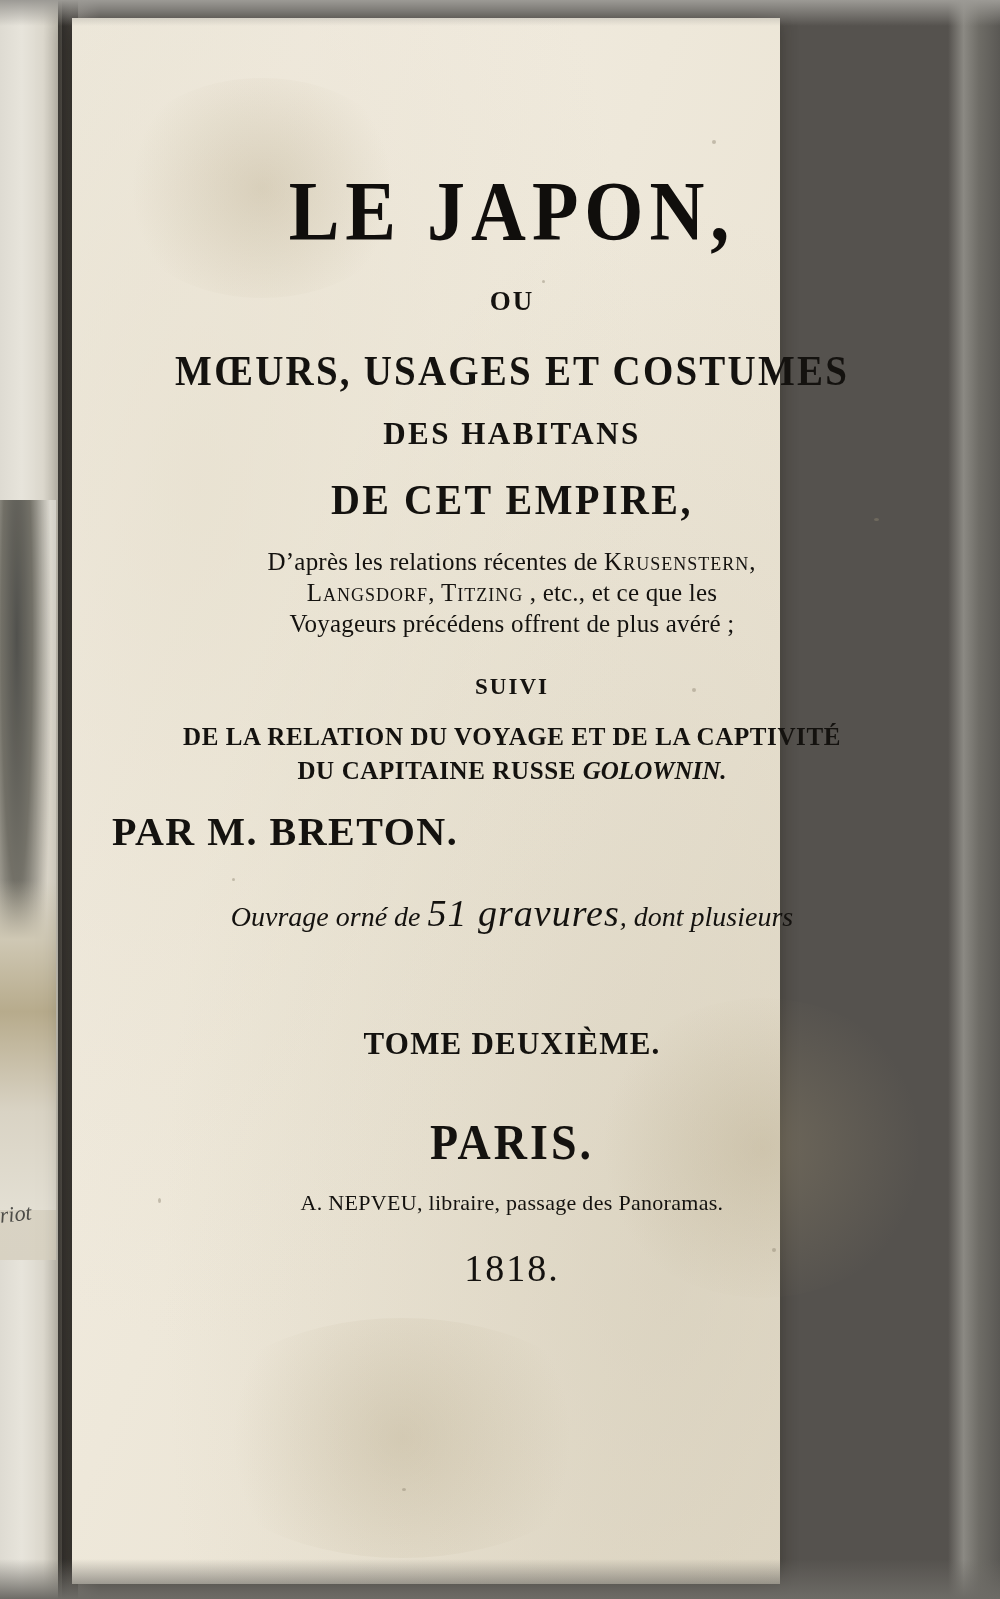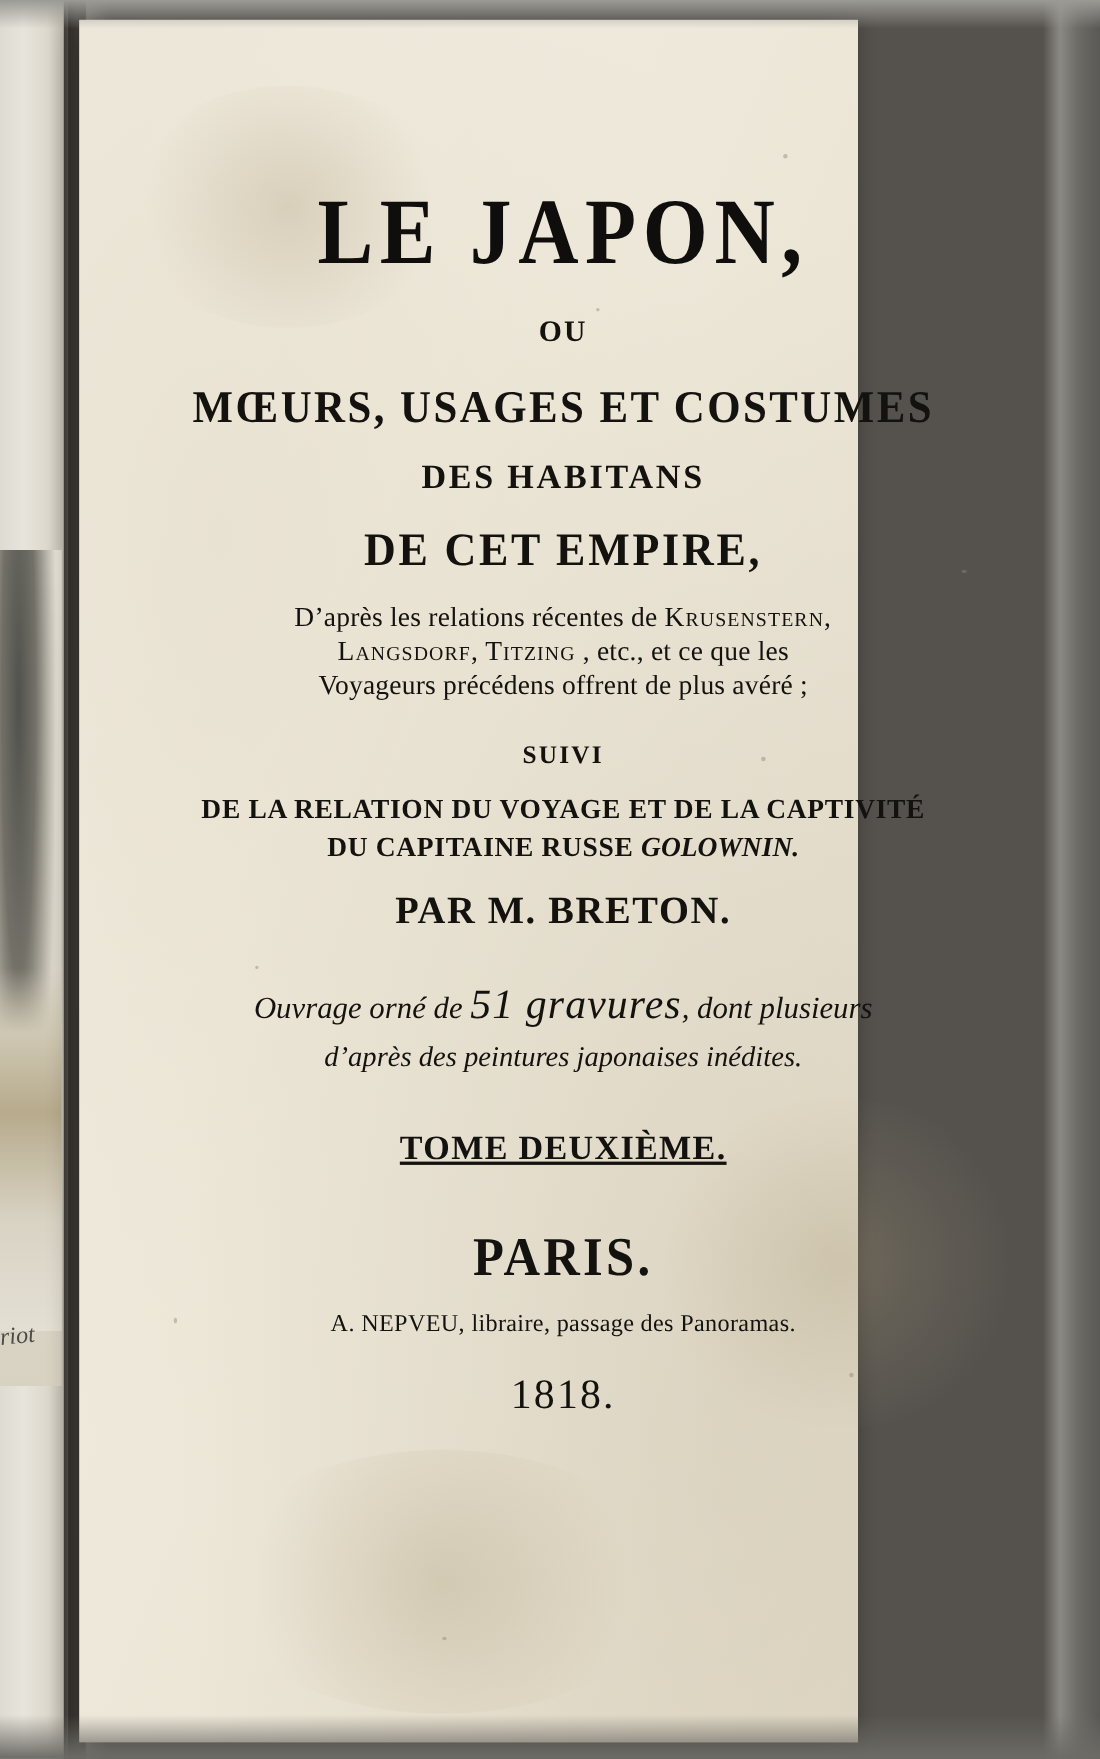--- a/index.html
+++ b/index.html
@@ -203,22 +203,22 @@
     letter-spacing: .6px;
   }
   .t-relation .ital {
     font-style: italic;
     font-weight: 600;
     letter-spacing: 0;
   }
   .t-author {
     position: absolute;
     top: 790px; left: 0; width: 800px;
-    text-align: center;
-    font-size: 35px;
+    text-align: left;
+    font-size: 40px;
     font-weight: 700;
     letter-spacing: 1.5px;
   }
 
   .t-ornate {
     position: absolute;
     top: 876px; left: 20px; width: 760px;
     text-align: center;
     font-style: italic;
     font-size: 28px;
@@ -235,21 +235,20 @@
     margin-top: 6px;
   }
 
   .t-tome {
     position: absolute;
     top: 1008px; left: 0; width: 800px;
     text-align: center;
     font-size: 31px;
     font-weight: 700;
     letter-spacing: 1.2px;
-    text-decoration: underline;
   }
   .t-city {
     position: absolute;
     top: 1098px; left: 0; width: 800px;
     text-align: center;
     font-size: 46px;
     font-weight: 700;
     letter-spacing: 3px;
     transform: scaleY(1.08);
   }
@@ -318,21 +317,20 @@
 
       <div class="t-relation">
         <span>DE LA RELATION DU VOYAGE ET DE LA CAPTIVITÉ</span><br>
         <span>DU CAPITAINE RUSSE </span><span class="ital">GOLOWNIN.</span>
       </div>
 
       <div class="t-author">PAR M. BRETON.</div>
 
       <div class="t-ornate">
         <span>Ouvrage orné de </span><span class="script-big">51</span><span class="script-big"> gravures</span><span>, dont plusieurs</span>
-        <span class="ornate-line2">d’après des peintures japonaises inédites.</span>
       </div>
 
       <div class="t-tome">TOME DEUXIÈME.</div>
 
       <div class="t-city">PARIS.</div>
       <div class="t-publisher">A. NEPVEU, libraire, passage des Panoramas.</div>
       <div class="t-year">1818.</div>
 
     </div>
   </div>

